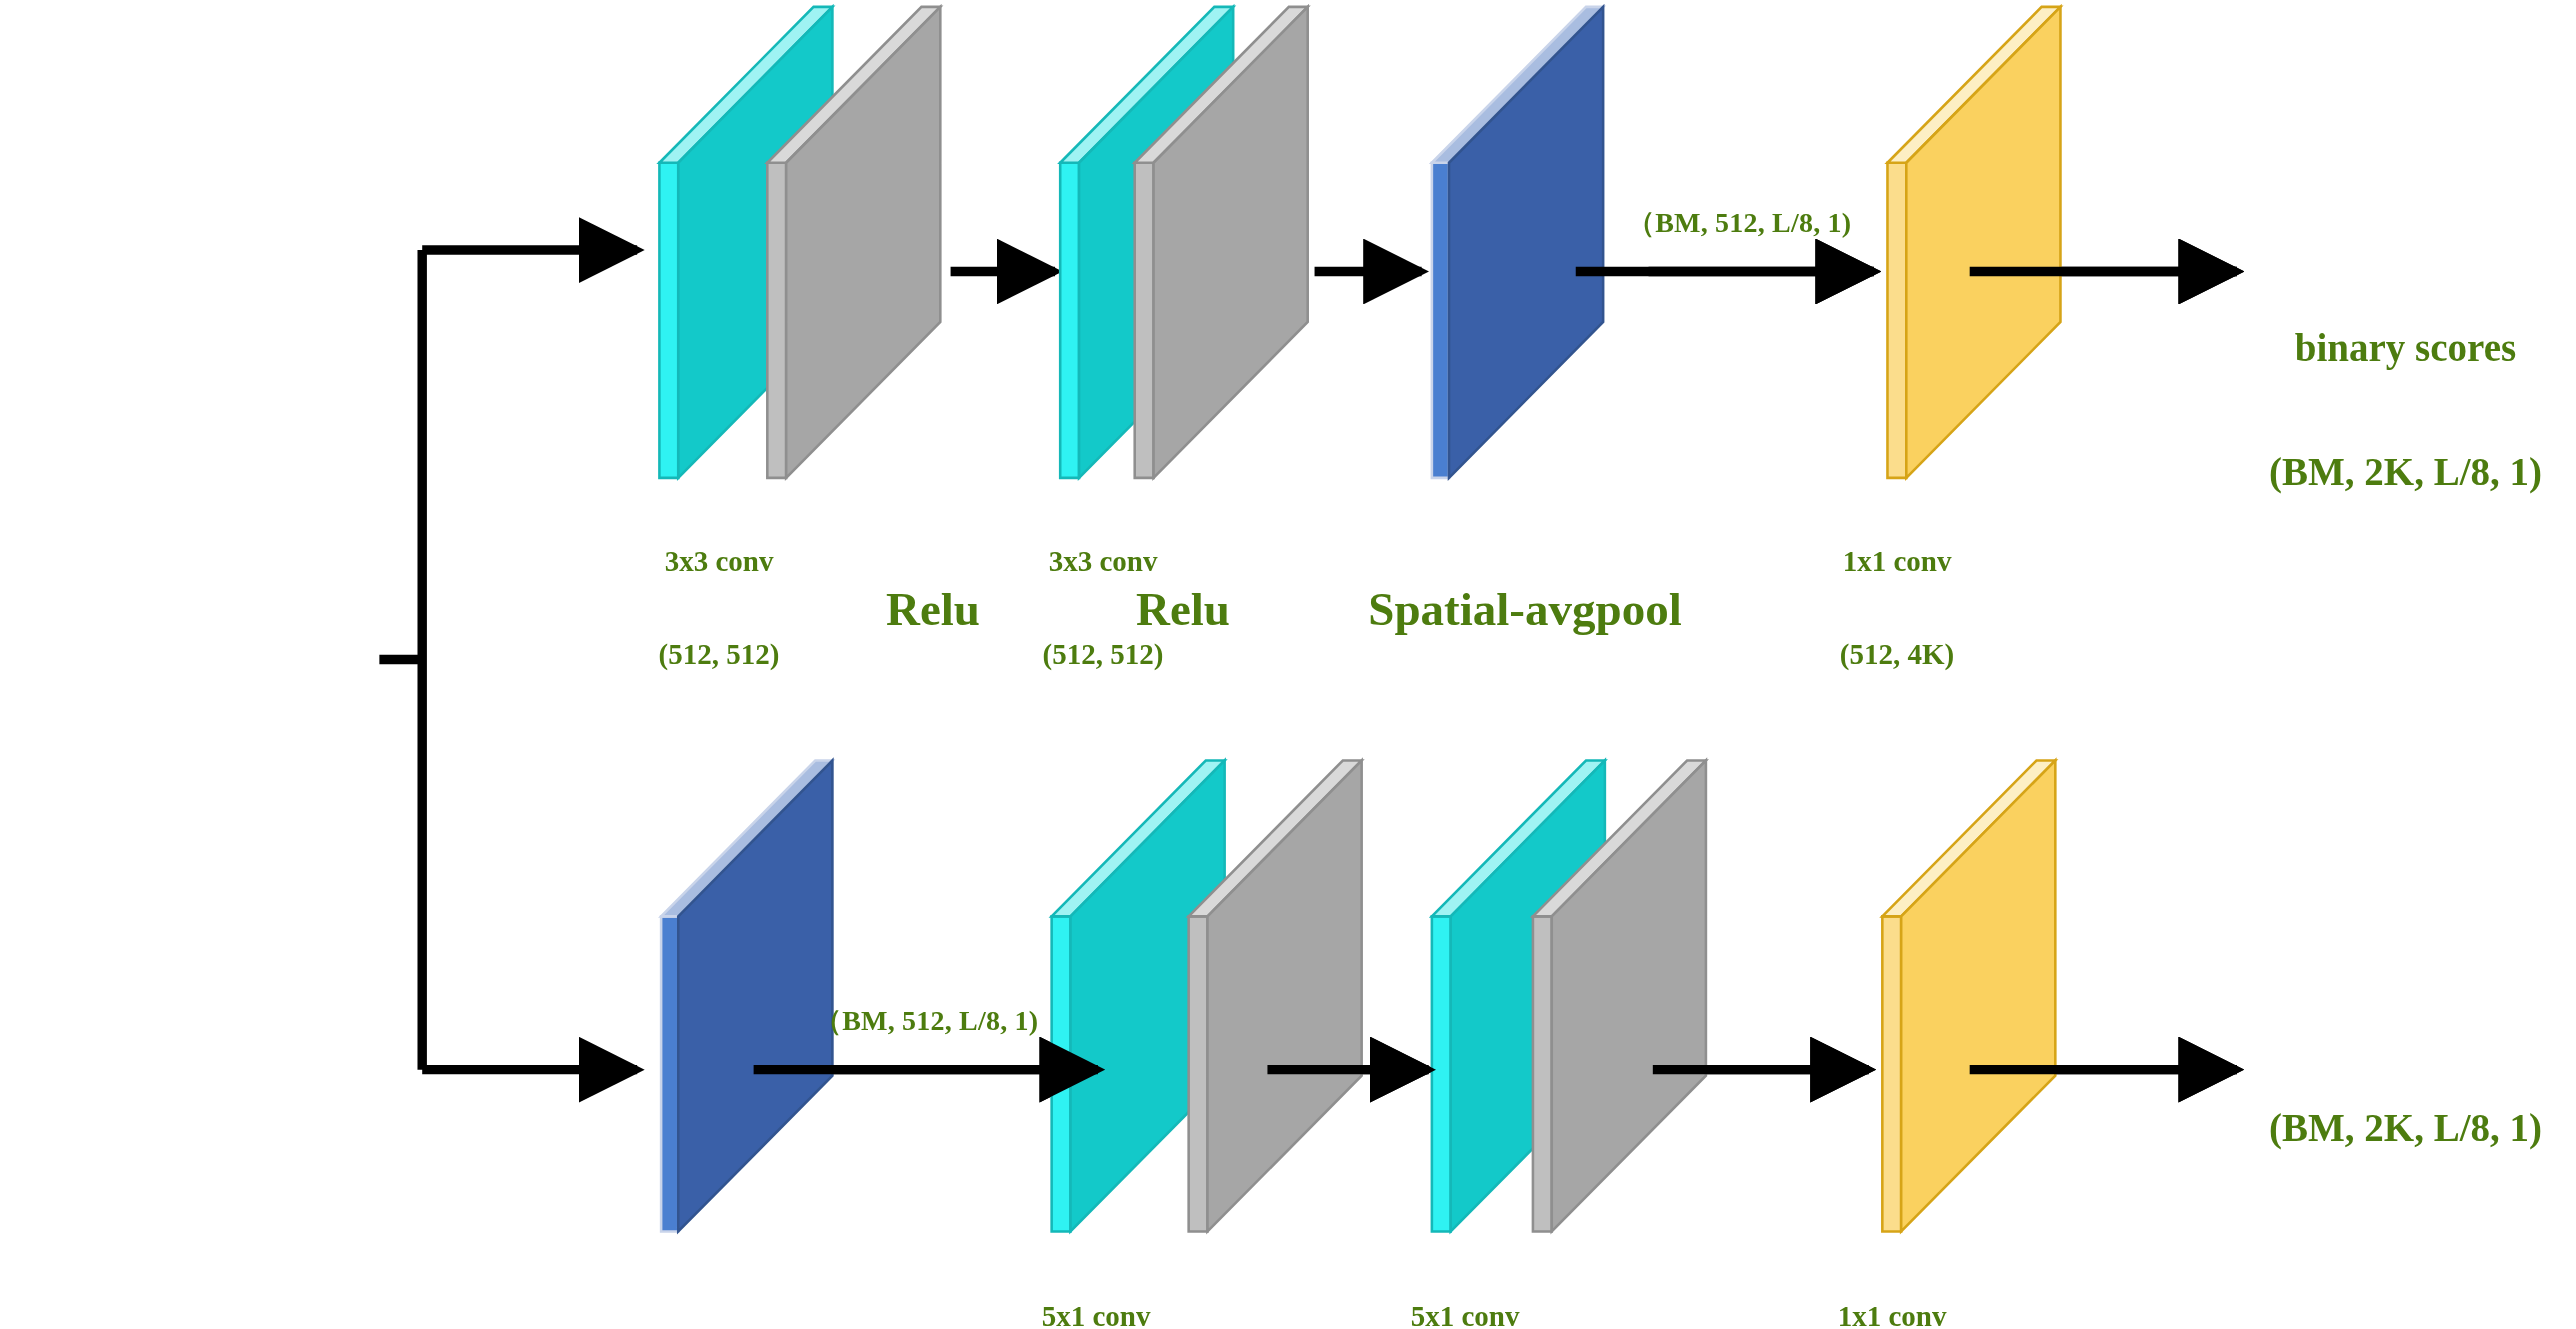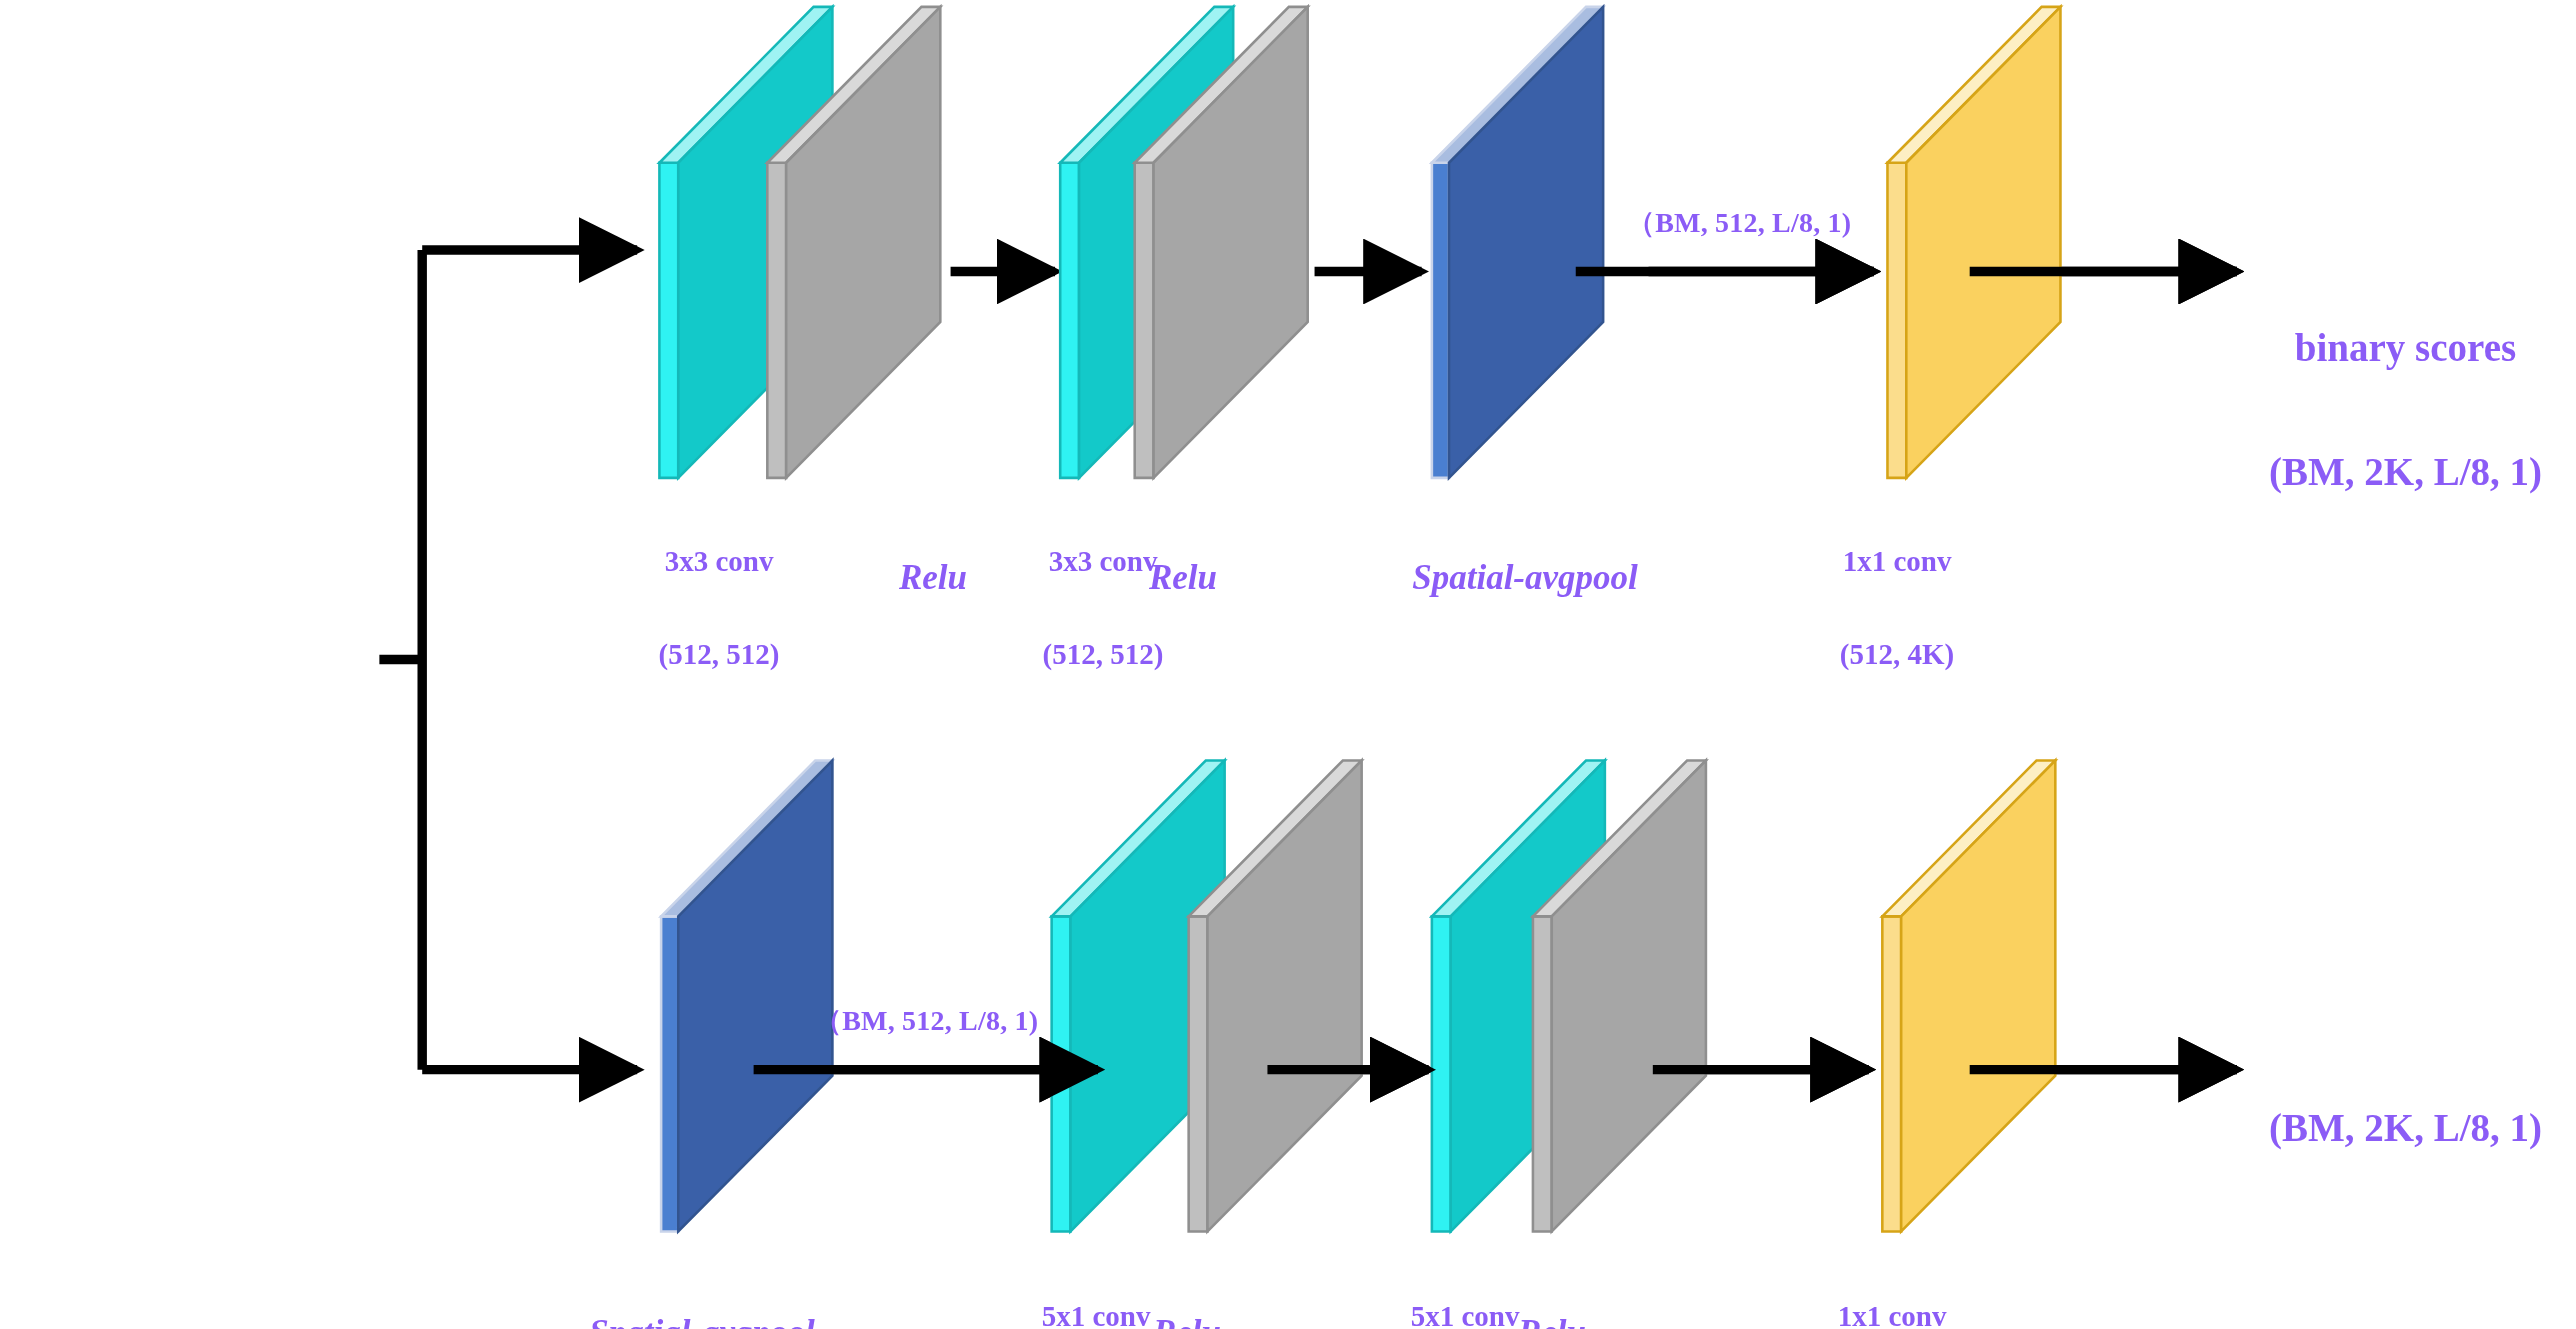--- a/index.html
+++ b/index.html
@@ -1,23 +1,23 @@
 <!DOCTYPE html>
 <html style="font-size:13.7px"><head>
 <meta charset="utf-8">
 <style>
   html,body{margin:0;padding:0;background:#fff;}
   body{width:2576px;height:1330px;position:relative;overflow:hidden;
        font-family:"Liberation Serif","DejaVu Serif",serif;}
   #stage{position:absolute;inset:0;width:2576px;height:1330px;}
   svg.layer{position:absolute;left:0;top:0;width:2576px;height:1330px;}
-  .lbl{position:absolute;color:#8b5cf6;font-weight:bold;text-align:center;
+  .lbl{position:absolute;color:#4d7c0f;font-weight:bold;text-align:center;
        line-height:1.06;white-space:pre;font-family:"Liberation Serif","DejaVu Serif",serif;}
   .lbl-stack{font-size:29px;}
-  .lbl-one{font-size:35px;font-style:italic;}
+  .lbl-one{font-size:47px;}
   .lbl-io{font-size:39px;}
   .lbl-ann{font-size:28px;letter-spacing:0.2px;}
   .lbl-input{font-size:39px;}
   .ital{font-style:italic;}
 </style>
 </head>
 <body>
 
 <div id="stage">
 

